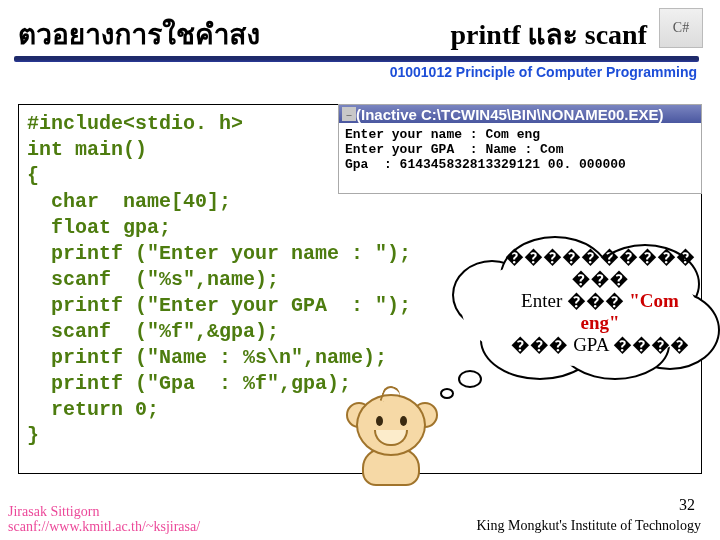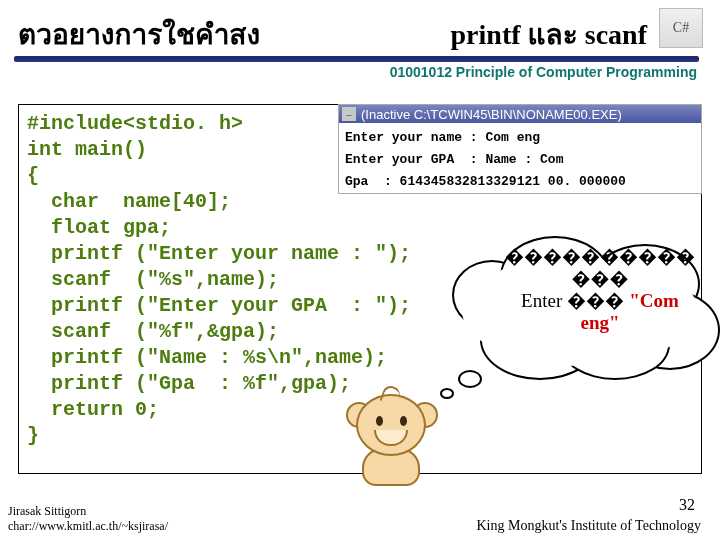--- a/index.html
+++ b/index.html
@@ -6,32 +6,32 @@
   html, body { width: 720px; height: 540px; background: #fff; font-family: "Times New Roman", serif; overflow: hidden; }
 
   .slide { position: relative; width: 713px; height: 540px; }
 
   
   .hdr { position: absolute; top: 10px; left: 18px; right: 14px; height: 46px; display: flex; align-items: flex-end; justify-content: space-between; }
   .title-left { font-size: 28px; font-weight: bold; color: #000; }
   .title-right { font-size: 28px; font-weight: bold; color: #000; }
   .logo { position: absolute; top: 8px; right: 10px; width: 44px; height: 40px; border: 1px solid #bbb; background: linear-gradient(#f0f0f0,#dcdcdc); display:flex; align-items:center; justify-content:center; font-size:14px; color:#555; }
   .hr { position: absolute; top: 56px; left: 14px; right: 14px; height: 6px; background: linear-gradient(#1e2a6a,#1e2a6a 55%,#2a3a9a); border-radius: 2px; }
-  .course { position: absolute; top: 64px; right: 16px; font-family: Arial, sans-serif; font-size: 14px; font-weight: bold; color: #0f766e; }
+  .course { position: absolute; top: 64px; right: 16px; font-family: Arial, sans-serif; font-size: 14px; font-weight: bold; color: #1d4ed8; }
 
   
   .codebox { position: absolute; top: 104px; left: 18px; width: 684px; height: 370px; border: 1.5px solid #000; background: #fff; }
   .code { position: absolute; top: 6px; left: 8px; font-family: "Courier New", monospace; font-weight: bold; font-size: 20px; line-height: 26px; white-space: pre; color: #4d7c0f; }
 
   
   .console { position: absolute; top: 104px; left: 338px; width: 364px; height: 90px; background: #fff; border: 1px solid #aaa; }
   .console .title { height: 18px; background: linear-gradient(#7a85c0,#4a57a0); display:flex; align-items:center; }
   .console .title .sysmenu { width: 14px; height: 14px; background: #c8c8c8; margin-left: 3px; display:flex; align-items:center; justify-content:center; font-size:10px; color:#333;}
-  .console .title .ttl { color:#fff; font-family: Arial, sans-serif; font-size: 13px; font-weight:normal; margin-left:5px; }
-  .console .out { padding: 4px 6px; font-family: "Courier New", monospace; font-weight: bold; font-size: 13px; line-height: 22px; white-space: pre; color:#000; }
+  .console .title .ttl { color:#fff; font-family: Arial, sans-serif; font-size: 15px; font-weight:bold; }
+  .console .out { padding: 4px 6px; font-family: "Courier New", monospace; font-weight: bold; font-size: 13px; line-height: 15px; white-space: pre; color:#000; }
 
   
   .bubble { position: absolute; top: 230px; left: 440px; width: 280px; height: 160px; }
   .cloud { position: absolute; inset: 0; }
   .cloud div.c { position: absolute; background:#fff; border:2px solid #000; border-radius:50%; }
   .cloud .c1 { left: 12px; top: 30px; width: 80px; height: 70px; }
   .cloud .c2 { left: 60px; top: 6px;  width: 110px; height: 80px; }
   .cloud .c3 { left: 150px; top: 14px; width: 110px; height: 80px; }
   .cloud .c4 { left: 180px; top: 60px; width: 100px; height: 80px; }
   .cloud .c5 { left: 40px;  top: 70px; width: 120px; height: 80px; }
@@ -48,21 +48,21 @@
   .monkey .head { position:absolute; left:30px; top:8px; width:70px; height:62px; background:#f6d9a6; border:2px solid #a0742c; border-radius:50%; }
   .monkey .ear1 { position:absolute; left:20px; top:16px; width:26px; height:26px; background:#f6d9a6; border:2px solid #a0742c; border-radius:50%; }
   .monkey .ear2 { position:absolute; left:86px; top:16px; width:26px; height:26px; background:#f6d9a6; border:2px solid #a0742c; border-radius:50%; }
   .monkey .hair { position:absolute; left:56px; top:0px; width:18px; height:18px; border:2px solid #a0742c; border-bottom:none; border-right:none; border-radius:50% 50% 0 0; transform:rotate(20deg);}
   .monkey .eye { position:absolute; width:7px; height:10px; background:#3a2a10; border-radius:50%; top:30px;}
   .monkey .eye.l { left:50px; } .monkey .eye.r { left:74px; }
   .monkey .mouth { position:absolute; left:48px; top:44px; width:34px; height:16px; border:2px solid #a0742c; border-top:none; border-radius:0 0 20px 20px; background:#fceccb; }
   .monkey .body { position:absolute; left:36px; top:62px; width:58px; height:38px; background:#f6d9a6; border:2px solid #a0742c; border-radius:20px 20px 14px 14px; }
 
   
-  .footer-left { position:absolute; bottom: 6px; left: 8px; font-family: "Times New Roman", serif; font-size: 12px; line-height: 15px; color:#000000;margin-top:26px;}
+  .footer-left { position:absolute; bottom: 6px; left: 8px; font-family: "Times New Roman", serif; font-size: 14px; line-height: 15px; color:#ec4899;margin-top:26px;}
   .footer-right { position:absolute; bottom: 6px; right: 12px; font-family: "Times New Roman", serif; font-size: 14px; text-align: right; color:#000;margin-top:40px;}
   .pagenum { position:absolute; bottom: 26px; right: 18px; font-family: "Times New Roman", serif; font-size: 16px; color:#000;}
 </style>
 </head>
 <body>
 
 <div class="slide">
 
   <div class="hdr">
     <div class="title-left">ตวอยางการใชคำสง</div>
@@ -112,36 +112,41 @@
     </div>
     <div class="bubble-text">
       <div><span class="placeholder">����������</span></div>
       <div><span class="placeholder">���</span></div>
       <div>
         <span>Enter </span>
         <span class="placeholder">��� </span>
         <span class="red">"Com</span>
       </div>
       <div><span class="red">eng"</span></div>
+      <div>
+        <span class="placeholder">��� </span>
+        <span>GPA </span>
+        <span class="placeholder">����</span>
+      </div>
     </div>
     <div class="tail1"></div>
     <div class="tail2"></div>
   </div>
 
   <div class="monkey">
     <div class="ear1"></div>
       <div class="ear2"></div>
     <div class="body"></div>
     <div class="head"></div>
     <div class="hair"></div>
     <div class="eye l"></div>
       <div class="eye r"></div>
     <div class="mouth"></div>
   </div>
 
   <div class="footer-left">
     <div>Jirasak Sittigorn</div>
-    <div>char://www.kmitl.ac.th/~ksjirasa/</div>
+    <div>scanf://www.kmitl.ac.th/~ksjirasa/</div>
   </div>
   <div class="pagenum">32</div>
   <div class="footer-right">King Mongkut's Institute of Technology</div>
 
 </div>
 
 </body></html>

